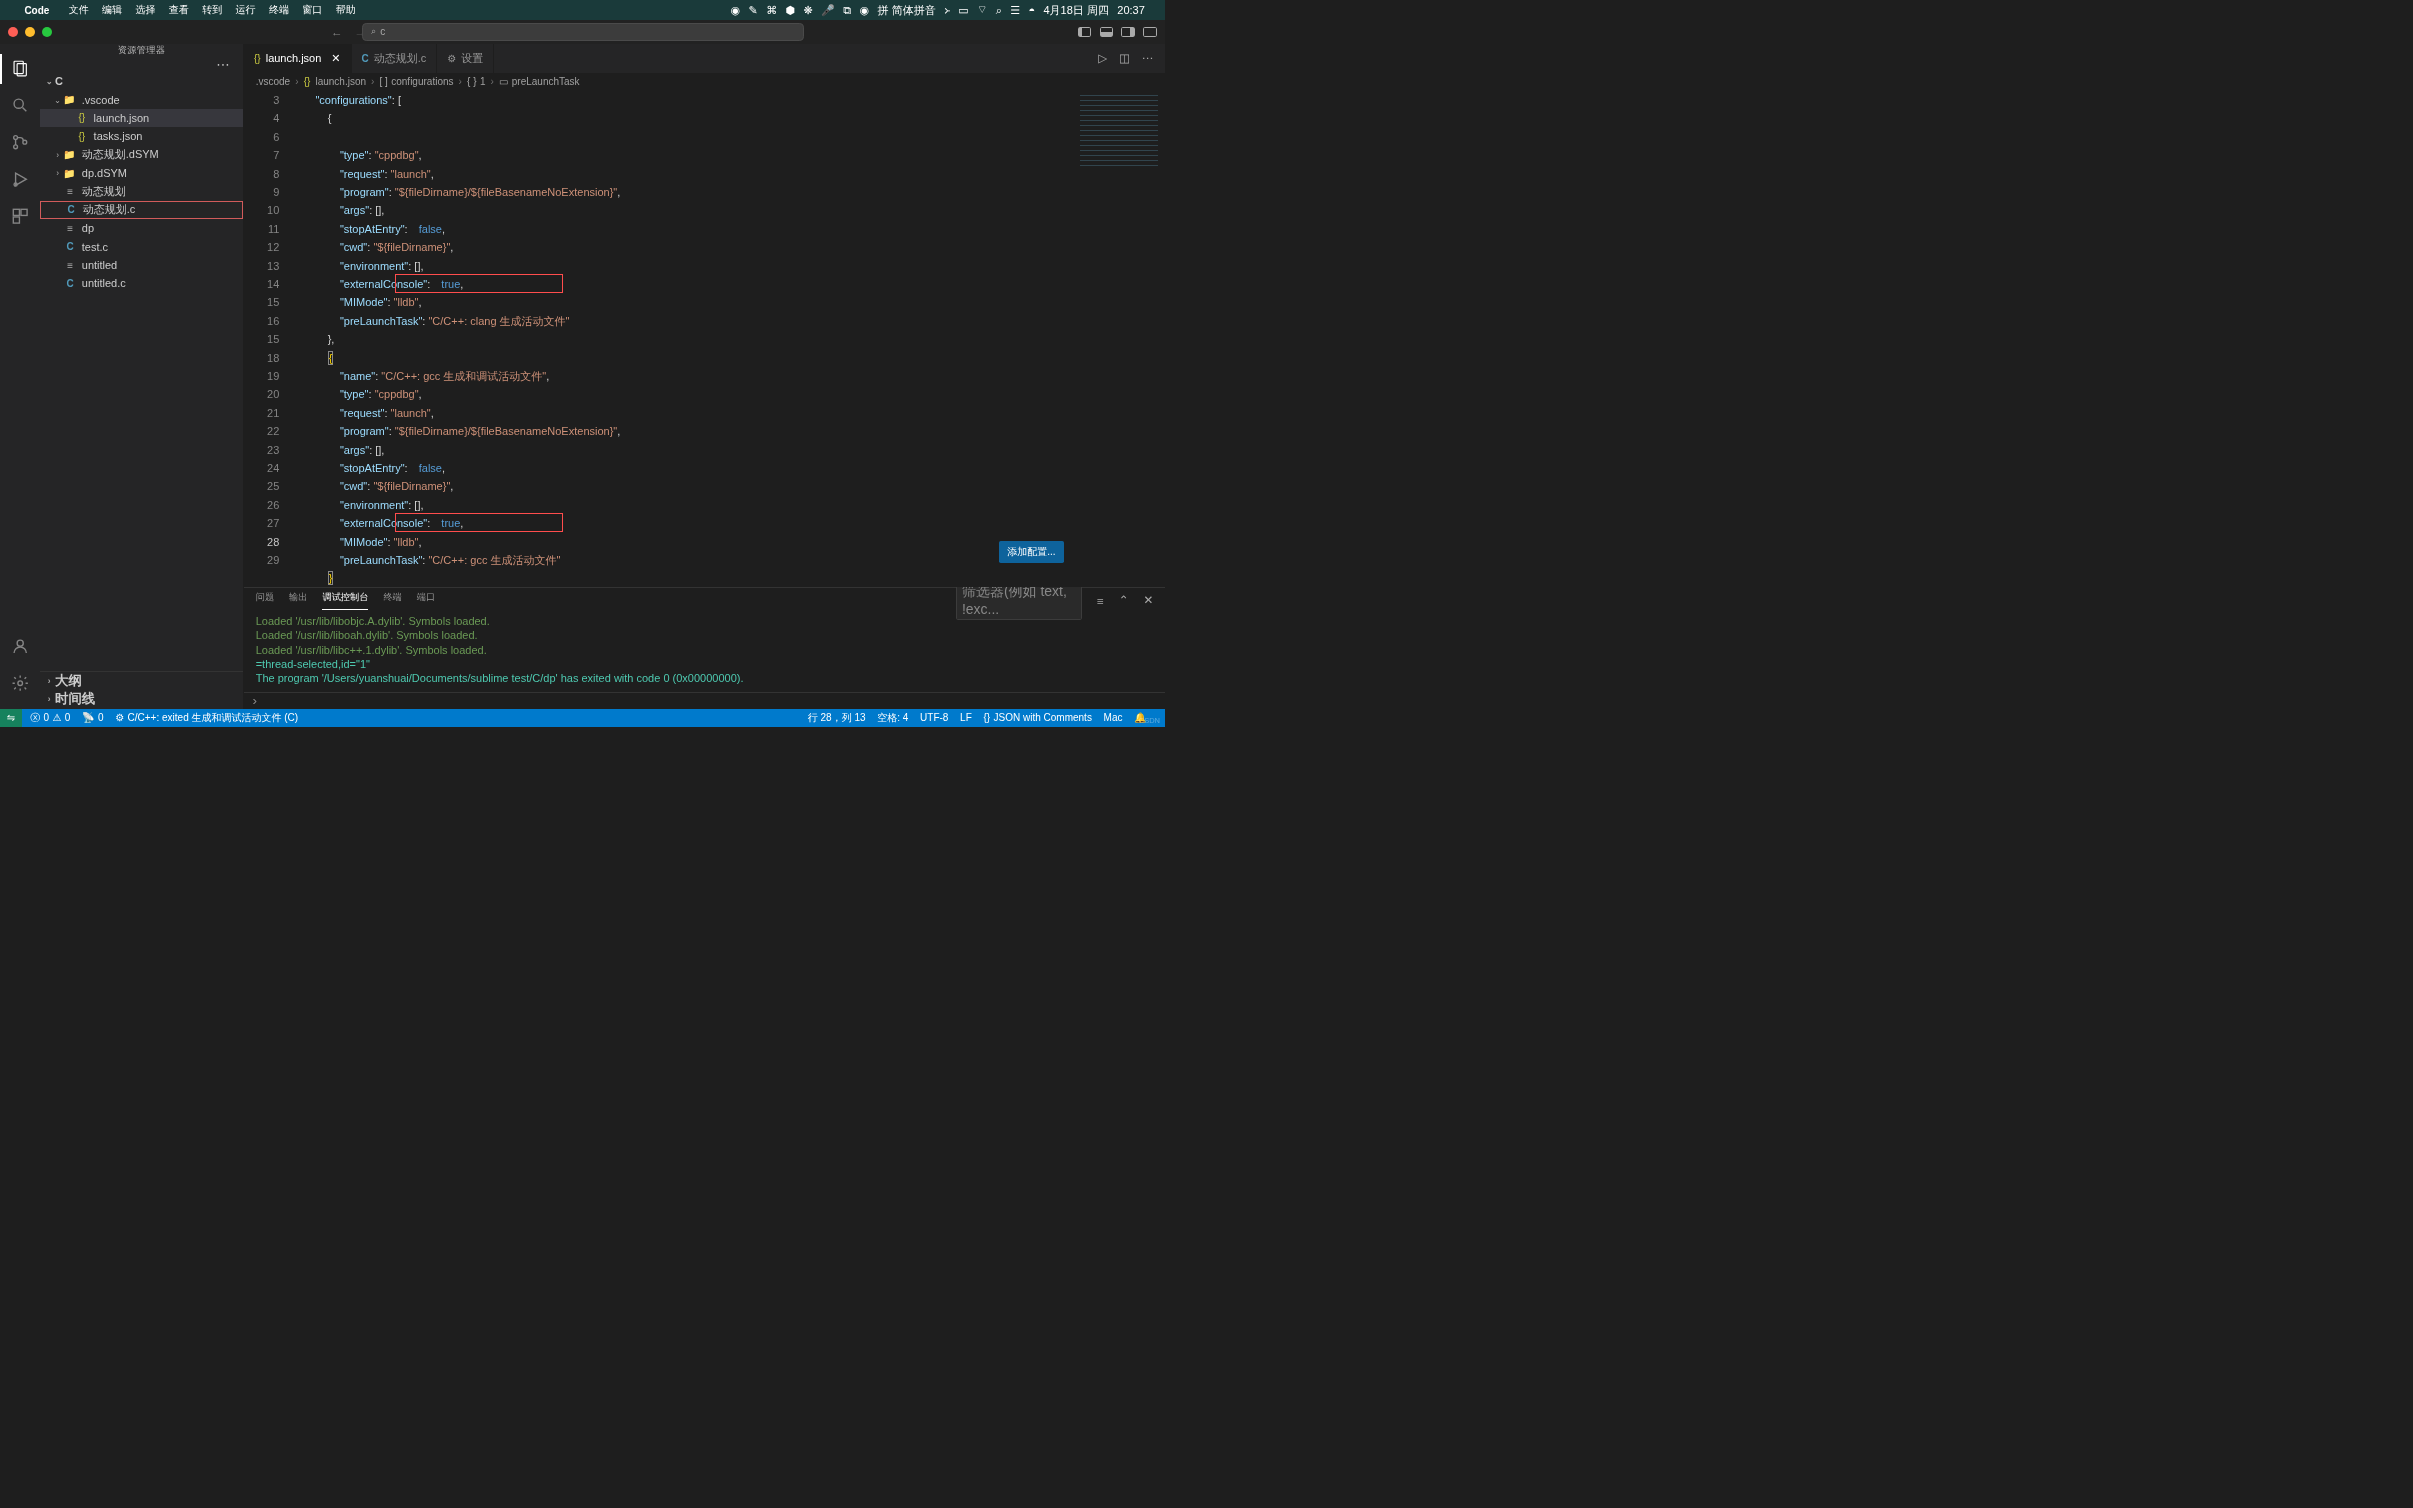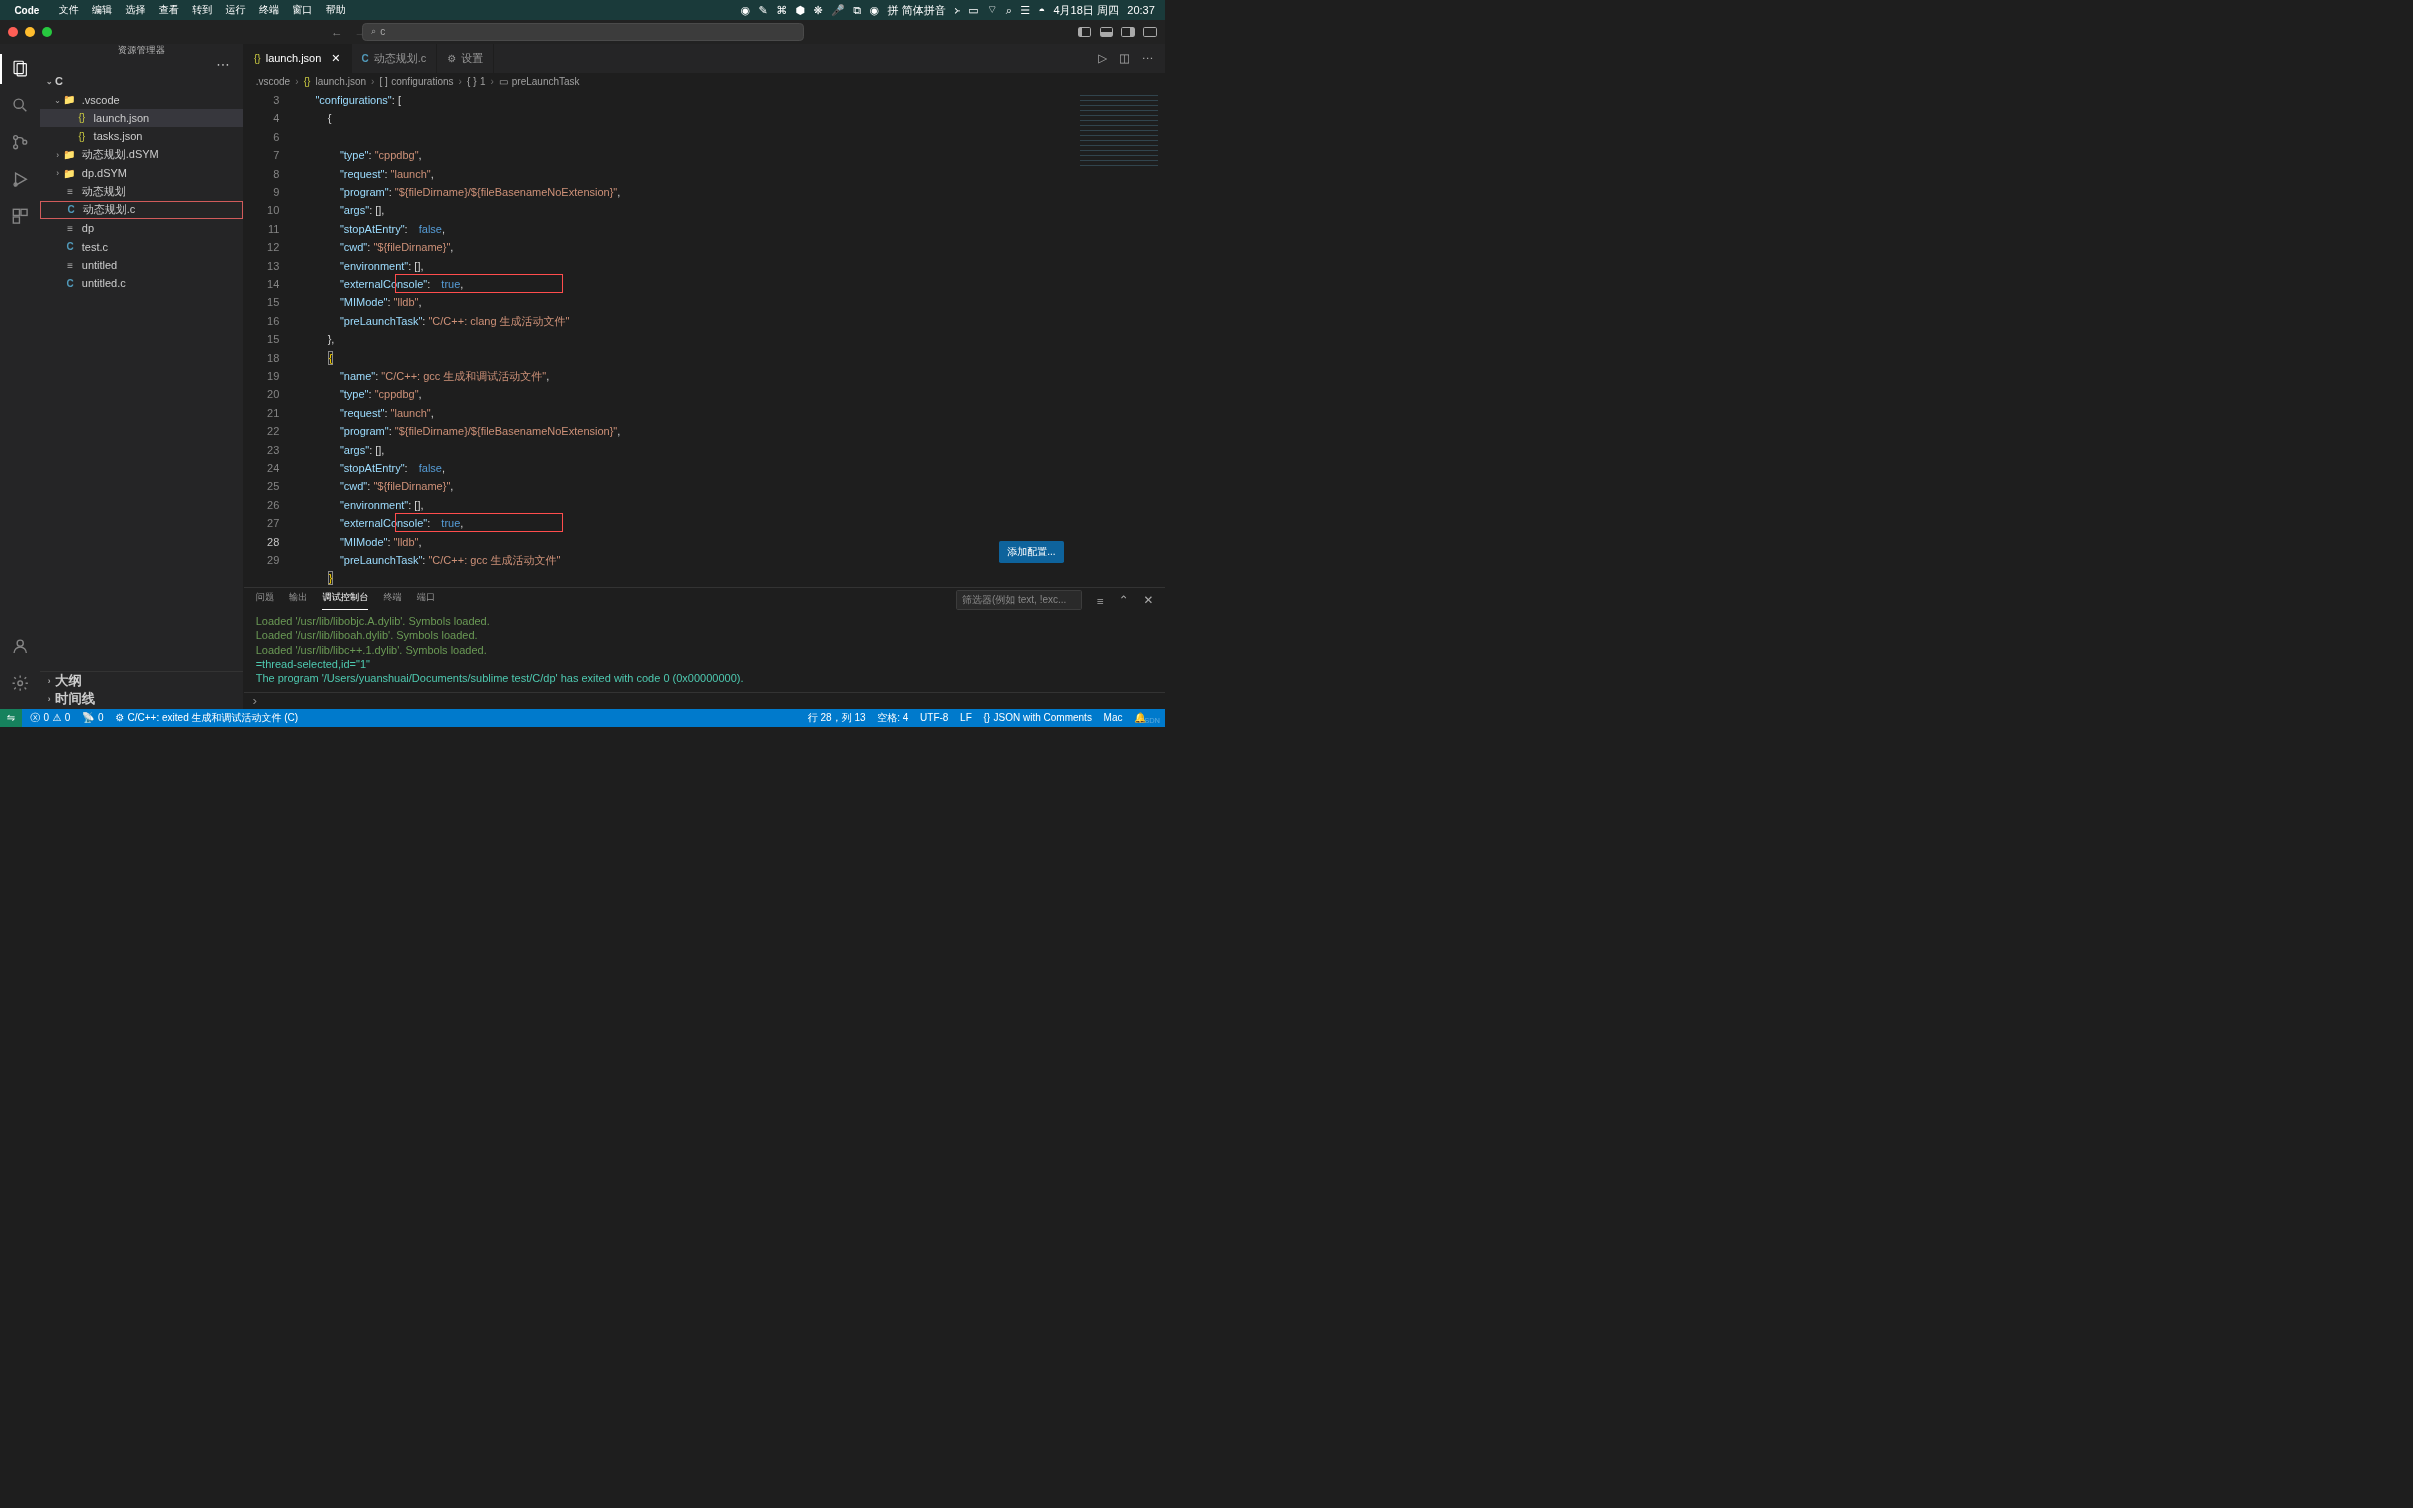--- a/index.html
+++ b/index.html
@@ -1,19 +1,19 @@
 <!DOCTYPE html>
 <html style="font-size:13.4px"><head>
 <meta charset="utf-8">
 <style>
 * { margin: 0; padding: 0; box-sizing: border-box; font-family: -apple-system, "SF Pro Text", "Helvetica Neue", Arial, sans-serif; }
 body { width: 1165px; height: 727px; background: #1e1e1e; color: #cccccc; overflow: hidden; position: relative; }
 
 
-.menubar { height: 20px; background: #1a3a3a; display: flex; align-items: center; padding: 0 6px; font-size: 10px; color: #fff; }
+.menubar { height: 20px; background: #1a3a3a; display: flex; align-items: center; padding: 0 16px; font-size: 10px; color: #fff; }
 .menubar .apple { font-size: 11.7px; margin-right: 8.4px; }
 .menubar .app-name { font-weight: 600; margin-right: 12.6px; }
 .menubar .menu-item { margin: 0 6.7px; cursor: default; }
 .menubar .spacer { flex: 1; }
 .menubar .status-icon { margin: 0 4.2px; display: inline-flex; align-items: center; font-size: 11px; }
 .menubar .status-text { margin-left: 3.4px; }
 
 
 .titlebar { height: 23.5px; background: #222222; display: flex; align-items: center; padding: 0 8.4px; position: relative; }
 .traffic-lights { display: flex; gap: 6.7px; }
@@ -95,21 +95,21 @@
 
 
 .add-config-btn { position: absolute; right: 101px; bottom: 23.5px; background: #0e639c; color: #fff; font-size: 10px; padding: 4.2px 8.4px; border-radius: 1.7px; cursor: pointer; }
 
 
 .panel { height: 122px; background: #1e1e1e; border-top: 0.8px solid #333; display: flex; flex-direction: column; }
 .panel-tabs { height: 25px; display: flex; align-items: center; padding: 0 11.7px; font-size: 9.2px; gap: 15px; }
 .panel-tab { color: #969696; cursor: pointer; padding-bottom: 5px; }
 .panel-tab.active { color: #fff; border-bottom: 0.8px solid #fff; }
 .panel-tabs .spacer { flex: 1; }
-.panel-tabs .filter-input { width: 126px; background: #2a2a2a; border: 0.8px solid #3c3c3c; border-radius: 1.7px; padding: 1.7px 5px; font-size: 10px; color: #888; }
+.panel-tabs .filter-input { width: 126px; background: #2a2a2a; border: 0.8px solid #3c3c3c; border-radius: 1.7px; padding: 1.7px 5px; font-size: 14px; color: #888; }
 .panel-tabs .panel-action { color: #aaa; cursor: pointer; font-size: 11.7px; }
 .panel-body { flex: 1; padding: 1.7px 11.7px; font-family: Menlo, Consolas, monospace; font-size: 11px; line-height: 14.2px; color: #6a9955; overflow: hidden; }
 .panel-body .teal { color: #4ec9b0; }
 .panel-footer { height: 17px; border-top: 0.8px solid #333; display: flex; align-items: center; padding: 0 8.4px; color: #888; }
 
 
 .statusbar { height: 18.4px; background: #007acc; color: #fff; display: flex; align-items: center; font-size: 10px; padding: 0 6.7px; position: absolute; left: 0; right: 0; bottom: 0; }
 .statusbar .status-item { margin-right: 11.7px; display: flex; align-items: center; gap: 3.4px; cursor: pointer; }
 .statusbar .remote { background: #16825d; height: 100%; display: flex; align-items: center; padding: 0 6.7px; margin-left: -6.7px; margin-right: 8.4px; }
 .statusbar .spacer { flex: 1; }

